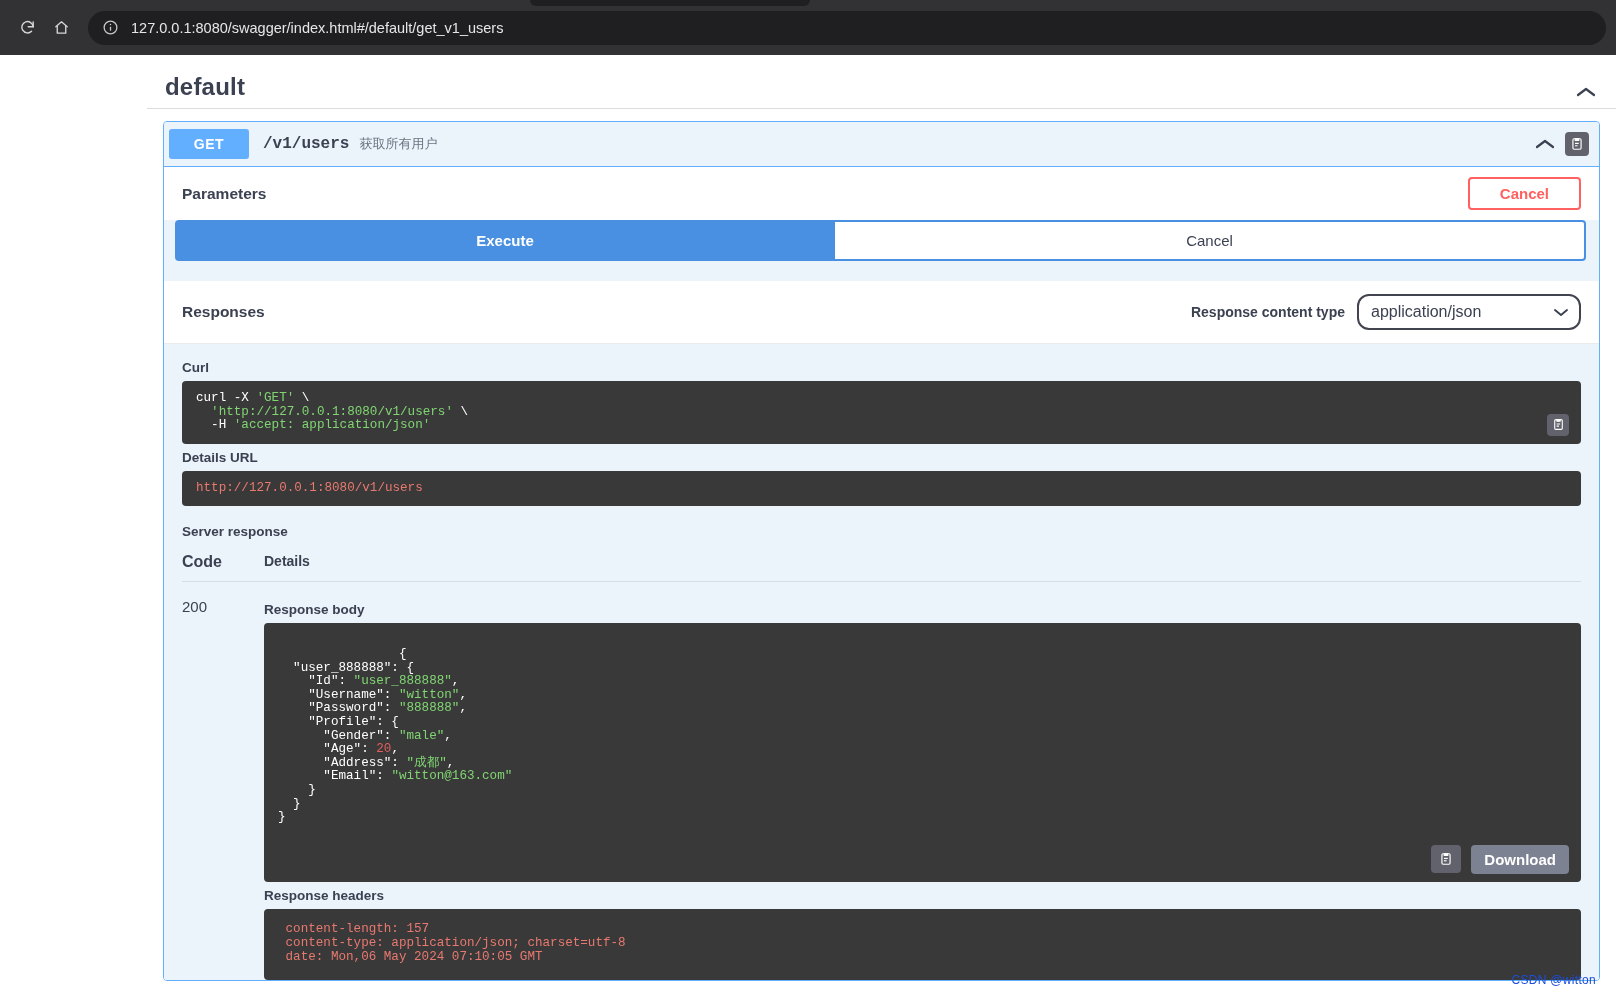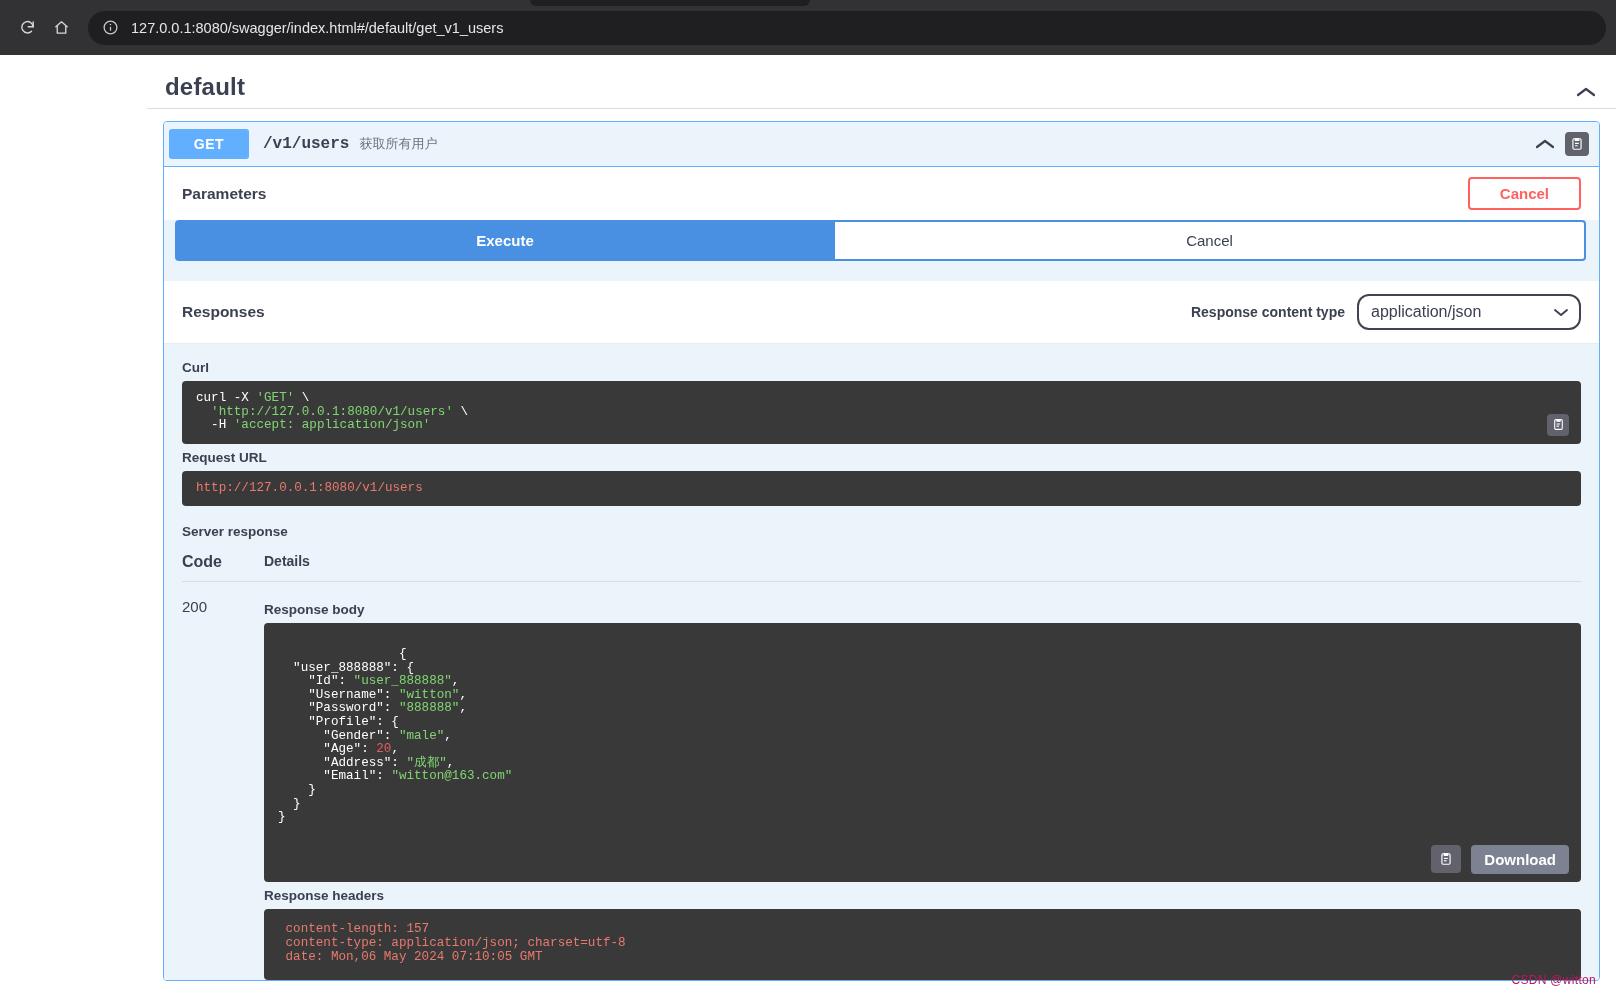--- a/index.html
+++ b/index.html
@@ -309,21 +309,21 @@
     border-radius: 4px;
     padding: 6px 13px;
     font-family: "Liberation Sans", sans-serif;
   }
 
   .watermark {
     position: absolute;
     right: 20px;
     bottom: 8px;
     font-size: 12px;
-    color: #be185d;
+    color: #1d4ed8;
     letter-spacing: .3px;
   }
 </style>
 </head>
 <body>
 
 <div id="browser-chrome">
   <div class="chrome-btn">
     <svg width="17" height="17" viewBox="0 0 24 24" fill="none" stroke="currentColor" stroke-width="2" stroke-linecap="round">
       <path d="M20 11a8 8 0 1 0-2.3 6.3"></path>
@@ -416,21 +416,21 @@
           <div class="blk-label">Curl</div>
           <div class="code-blk"><span>curl -X </span><span class="s">'GET'</span><span> \</span>
 <span class="s">  'http://127.0.0.1:8080/v1/users'</span><span> \</span>
 <span>  -H </span><span class="s">'accept: application/json'</span><span class="copy-float"><svg width="13" height="13" viewBox="0 0 24 24" fill="none" stroke="currentColor" stroke-width="2">
                   <rect x="5" y="3" width="14" height="18" rx="2"></rect>
                   <path d="M9 3h6v3H9z" fill="currentColor"></path>
                   <line x1="8.5" y1="11" x2="15" y2="11"></line>
                   <line x1="8.5" y1="15" x2="13" y2="15"></line>
                 </svg></span></div>
 
-          <div class="blk-label">Request URL</div>
+          <div class="blk-label">Details URL</div>
           <div class="code-blk"><span class="red">http://127.0.0.1:8080/v1/users</span></div>
 
           <div class="srv-resp-title">Server response</div>
 
           <div class="resp-table-head">
             <span class="th-code">Code</span>
             <span class="th-det">Details</span>
           </div>
 
           <div class="resp-row">

